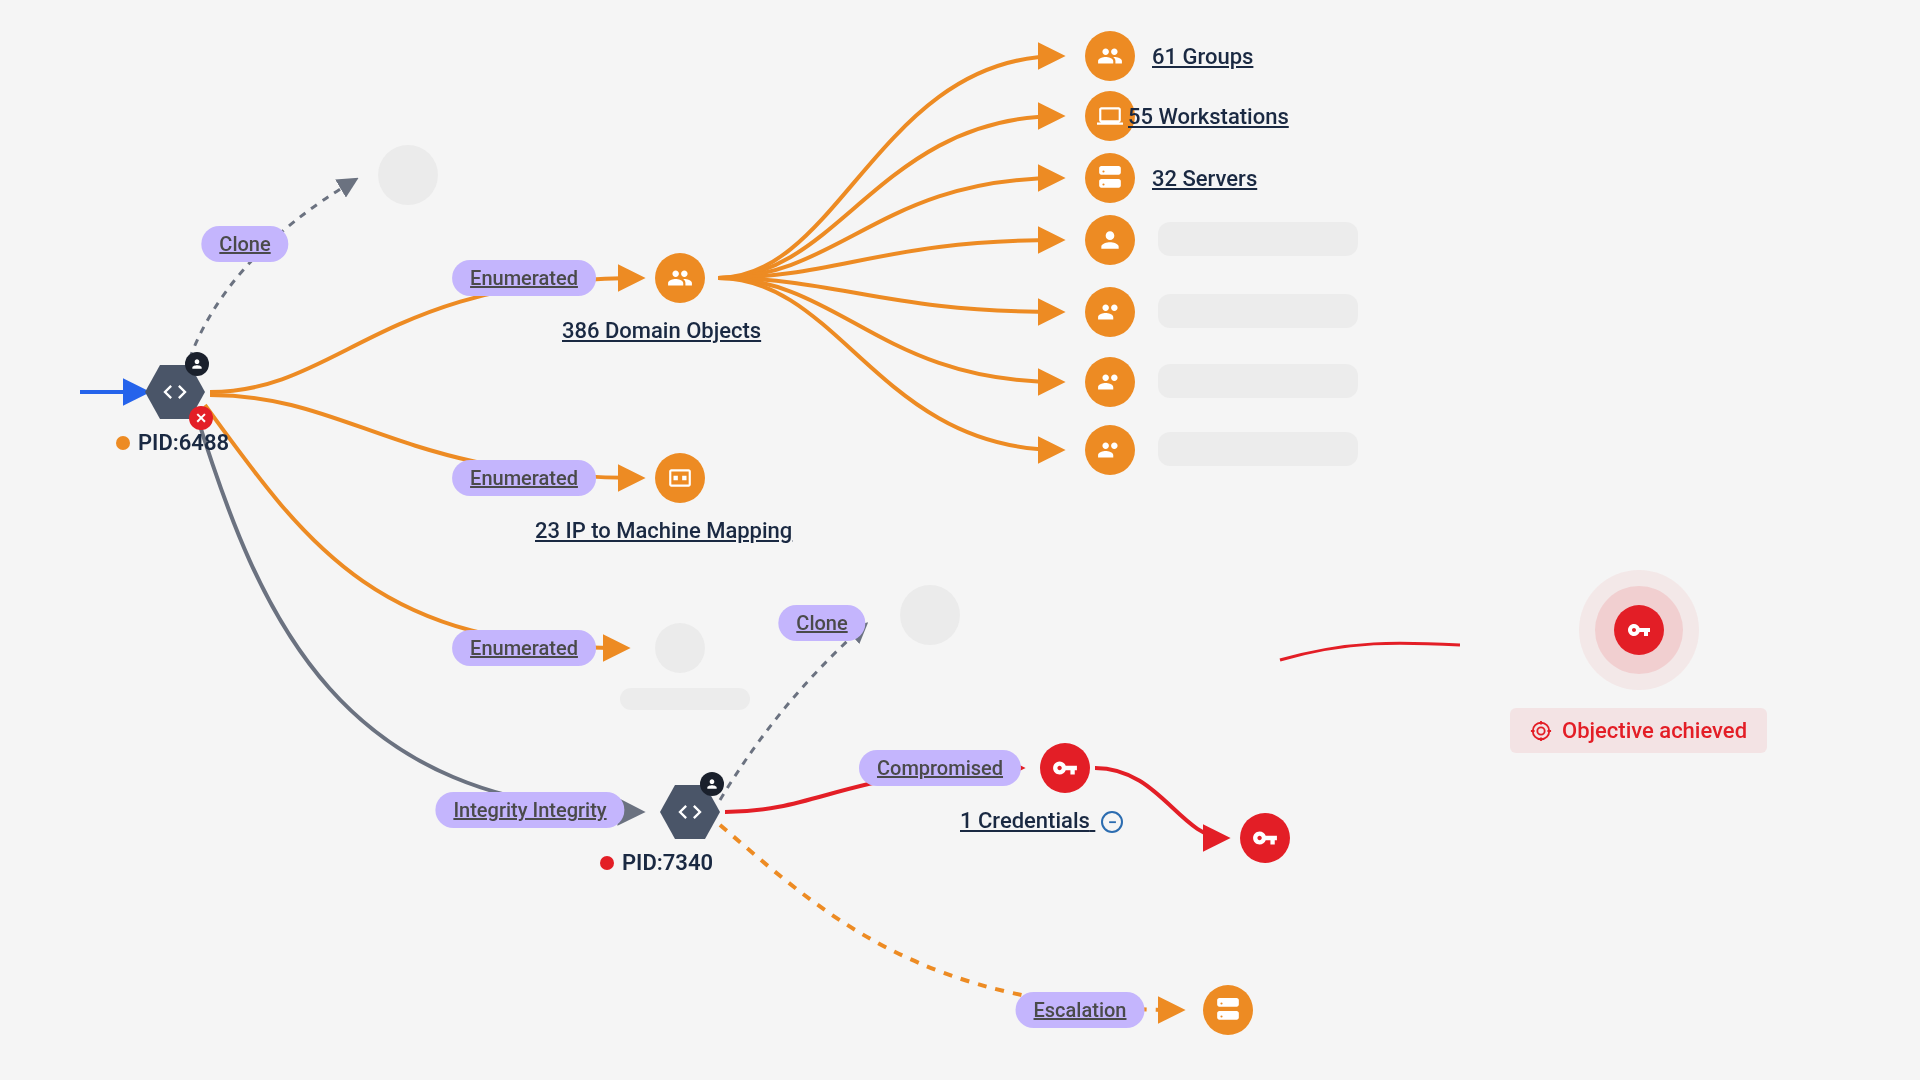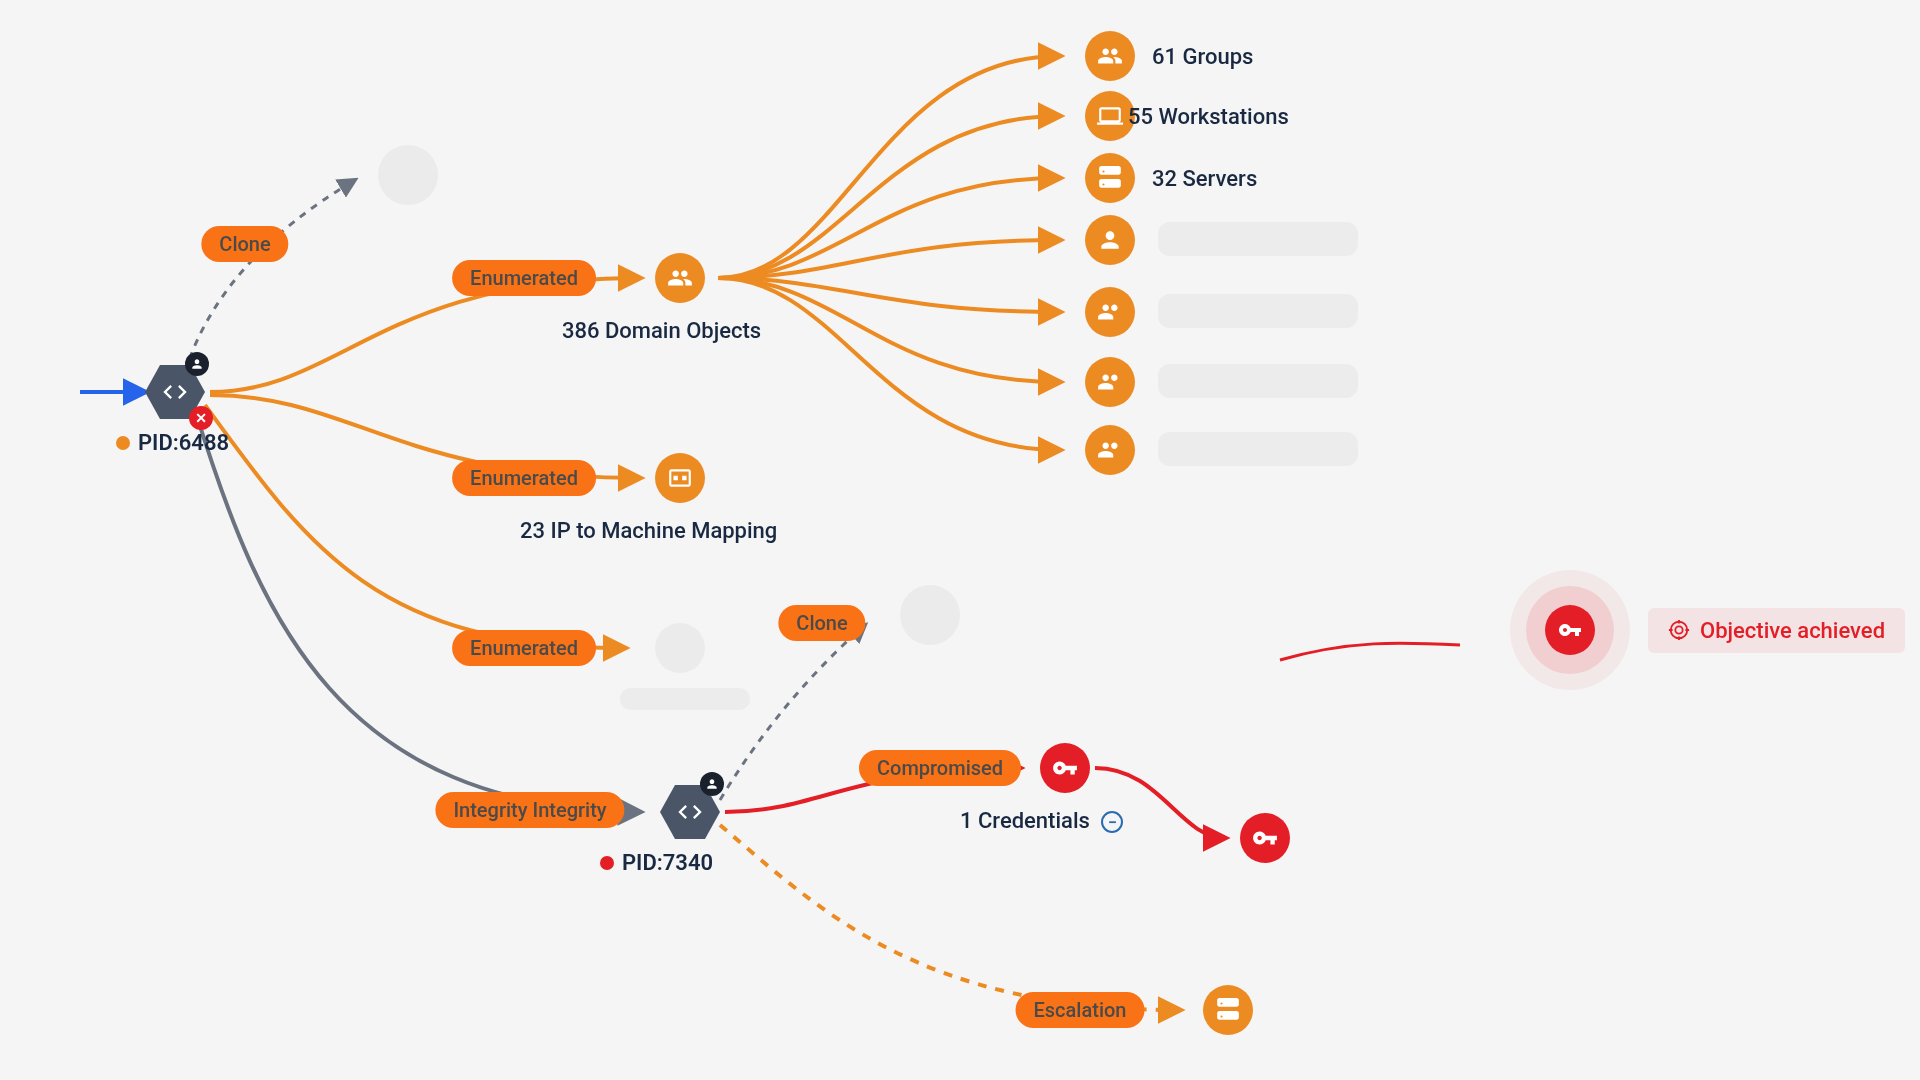--- a/index.html
+++ b/index.html
@@ -20,24 +20,25 @@
     position: absolute;
     top: 0;
     left: 0;
     width: 100%;
     height: 100%;
     z-index: 1;
   }
   .node, .pill, .label, .objective, .placeholder, .faded-node {
     position: absolute;
     z-index: 2;
+    text-decoration: underline;
   }
   
   .pill {
-    background: #f97316;
+    background: #c4b5fd;
     color: #4a4a4a;
     font-size: 20px;
     font-weight: 500;
     padding: 6px 18px;
     border-radius: 20px;
     transform: translate(-50%, -50%);
   }
   
   .circ {
     position: absolute;
@@ -107,21 +108,21 @@
     height: 14px;
     border-radius: 50%;
     display: inline-block;
   }
   .pid-dot.orange { background: #ed8b23; }
   .pid-dot.red { background: #e31e26; }
   
   .objective-wrap {
     position: absolute;
     display: flex;
-    flex-direction: row;
+    flex-direction: column;
     align-items: center;
     gap: 18px;
     z-index: 3;
   }
   .obj-circle {
     width: 120px;
     height: 120px;
     border-radius: 50%;
     background: rgba(227,30,38,0.06);
     display: flex;
@@ -267,21 +268,21 @@
       </svg>
 </div>
 <div class="label" style="left:562px; top:318px">386 Domain Objects</div>
 
 <div class="pill" style="left:524px; top:478px">Enumerated</div>
 <div class="circ orange" style="left:680px; top:478px">
   <svg viewBox="0 0 24 24">
         <path d="M20 4H4c-1.1 0-2 .9-2 2v12c0 1.1.9 2 2 2h16c1.1 0 2-.9 2-2V6c0-1.1-.9-2-2-2zm0 14H4V6h16v12zM6 10h4v4H6zm8 0h4v4h-4z"></path>
       </svg>
 </div>
-<div class="label" style="left:520px; top:518px">23 IP to Machine Mapping</div>
+<div class="label" style="left:535px; top:518px">23 IP to Machine Mapping</div>
 
 <div class="pill" style="left:524px; top:648px">Enumerated</div>
 <div class="faded-node" style="left:680px; top:648px; width:50px;height:50px"></div>
 <div class="placeholder" style="left:620px; top:688px; width:130px; height:22px"></div>
 
 <div class="pill" style="left:530px; top:810px">Integrity Integrity</div>
 <div class="hex" style="left:690px; top:812px">
   <div class="hex-shape"></div>
   <svg viewBox="0 0 24 24">
         <path d="M9.4 16.6L4.8 12l4.6-4.6L8 6l-6 6 6 6 1.4-1.4zm5.2 0l4.6-4.6-4.6-4.6L16 6l6 6-6 6-1.4-1.4z"></path>

